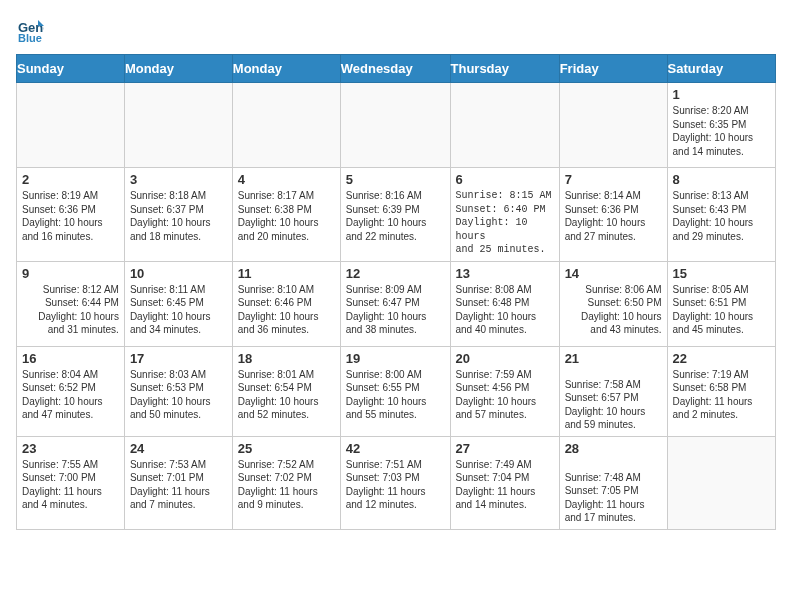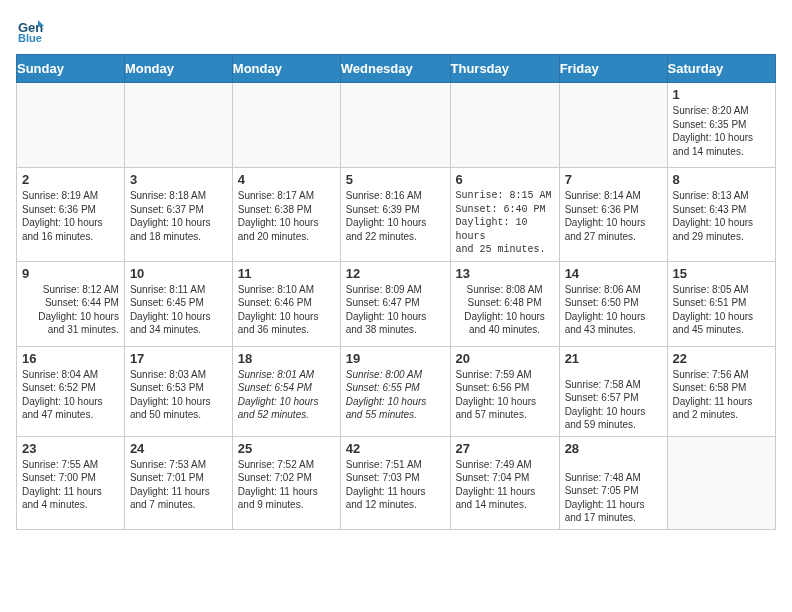--- a/index.html
+++ b/index.html
@@ -202,28 +202,28 @@
         </td>
         <td>
           <span class="day-number">12</span>
           <div class="day-info" style="white-space: pre-line;">Sunrise: 8:09 AM
 Sunset: 6:47 PM
 Daylight: 10 hours
 and 38 minutes.</div>
         </td>
         <td>
           <span class="day-number">13</span>
-          <div class="day-info" style="white-space: pre-line; text-align: center;">Sunrise: 8:08 AM
+          <div class="day-info" style="white-space: pre-line;">Sunrise: 8:08 AM
 Sunset: 6:48 PM
 Daylight: 10 hours
 and 40 minutes.</div>
         </td>
         <td>
           <span class="day-number">14</span>
-          <div class="day-info" style="white-space: pre-line;">Sunrise: 8:06 AM
+          <div class="day-info" style="white-space: pre-line; text-align: right;">Sunrise: 8:06 AM
 Sunset: 6:50 PM
 Daylight: 10 hours
 and 43 minutes.</div>
         </td>
         <td>
           <span class="day-number">15</span>
           <div class="day-info" style="white-space: pre-line;">Sunrise: 8:05 AM
 Sunset: 6:51 PM
 Daylight: 10 hours
 and 45 minutes.</div>
@@ -239,49 +239,49 @@
         </td>
         <td>
           <span class="day-number">17</span>
           <div class="day-info" style="white-space: pre-line;">Sunrise: 8:03 AM
 Sunset: 6:53 PM
 Daylight: 10 hours
 and 50 minutes.</div>
         </td>
         <td>
           <span class="day-number">18</span>
-          <div class="day-info" style="white-space: pre-line; font-style: italic;">Sunrise: 8:01 AM
+          <div class="day-info" style="white-space: pre-line;">Sunrise: 8:01 AM
 Sunset: 6:54 PM
 Daylight: 10 hours
 and 52 minutes.</div>
         </td>
         <td>
           <span class="day-number">19</span>
-          <div class="day-info" style="white-space: pre-line; font-style: italic;">Sunrise: 8:00 AM
+          <div class="day-info" style="white-space: pre-line;">Sunrise: 8:00 AM
 Sunset: 6:55 PM
 Daylight: 10 hours
 and 55 minutes.</div>
         </td>
         <td>
           <span class="day-number">20</span>
           <div class="day-info" style="white-space: pre-line;">Sunrise: 7:59 AM
-Sunset: 6:56 PM
+Sunset: 4:56 PM
 Daylight: 10 hours
 and 57 minutes.</div>
         </td>
         <td>
           <span class="day-number">21</span>
           <div class="day-info" style="white-space: pre-line; margin-top: 12px;">Sunrise: 7:58 AM
 Sunset: 6:57 PM
 Daylight: 10 hours
 and 59 minutes.</div>
         </td>
         <td>
           <span class="day-number">22</span>
-          <div class="day-info" style="white-space: pre-line;">Sunrise: 7:56 AM
+          <div class="day-info" style="white-space: pre-line;">Sunrise: 7:19 AM
 Sunset: 6:58 PM
 Daylight: 11 hours
 and 2 minutes.</div>
         </td>
       </tr>
       <tr>
         <td>
           <span class="day-number">23</span>
           <div class="day-info" style="white-space: pre-line;">Sunrise: 7:55 AM
 Sunset: 7:00 PM

